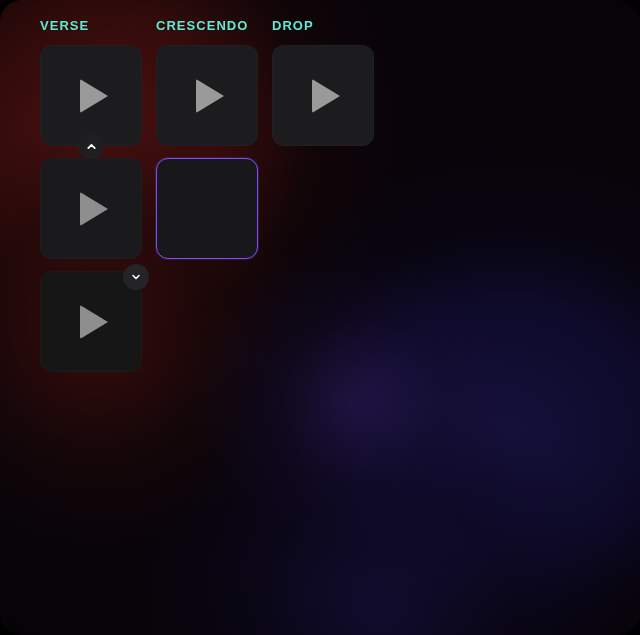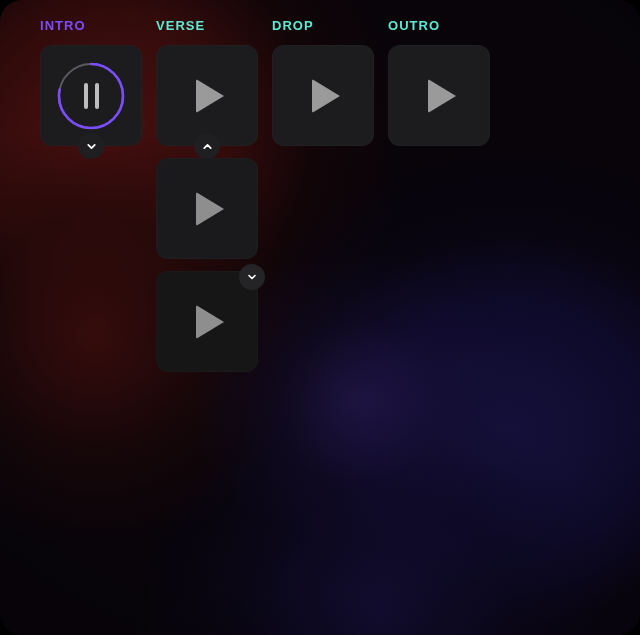--- a/index.html
+++ b/index.html
@@ -128,43 +128,20 @@
 
   <div class="glow glow-red"></div>
   <div class="glow glow-red2"></div>
   <div class="glow glow-indigo"></div>
   <div class="glow glow-indigo2"></div>
   <div class="glow glow-violet"></div>
   <div class="vignette"></div>
 
   <div id="grid">
 
-    <div class="column">
-      <div class="col-head accent">INTRO</div>
-
-      <div class="clip-wrap">
-        <div class="clip">
-          <div class="ring-wrap">
-            <svg width="70" height="70" viewBox="0 0 70 70">
-              <circle cx="35" cy="35" r="32" fill="none" stroke="#5a5a60" stroke-width="2"></circle>
-              <circle cx="35" cy="35" r="32" fill="none" stroke="#7c4dff" stroke-width="2.6" stroke-linecap="round" stroke-dasharray="157 201" transform="rotate(-90 35 35)"></circle>
-            </svg>
-            <div class="pause-glyph">
-                <i></i>
-                <i></i>
-              </div>
-          </div>
-        </div>
-        <div class="chev-btn below">
-          <svg width="13" height="13" viewBox="0 0 24 24" fill="none" stroke="#ffffff" stroke-width="3.2" stroke-linecap="round" stroke-linejoin="round">
-              <polyline points="6 9 12 15 18 9"></polyline>
-            </svg>
-        </div>
-      </div>
-    </div>
 
     <div class="column">
       <div class="col-head">VERSE</div>
 
       <div class="clip-wrap">
         <div class="clip">
           <div class="play-tri"></div>
         </div>
         <div class="chev-btn below">
           <svg width="13" height="13" viewBox="0 0 24 24" fill="none" stroke="#ffffff" stroke-width="3.2" stroke-linecap="round" stroke-linejoin="round">
@@ -184,38 +161,43 @@
           <div class="play-tri soft"></div>
           <div class="chev-btn corner">
             <svg width="12" height="12" viewBox="0 0 24 24" fill="none" stroke="#ffffff" stroke-width="3.2" stroke-linecap="round" stroke-linejoin="round">
                 <polyline points="6 9 12 15 18 9"></polyline>
               </svg>
           </div>
         </div>
       </div>
     </div>
 
+    <div class="column">
+      <div class="col-head">CRESCENDO</div>
+
+      <div class="clip-wrap">
+        <div class="clip">
+          <div class="play-tri"></div>
+        </div>
+      </div>
+
+      <div class="clip-wrap">
+        <div class="clip empty"></div>
+      </div>
+    </div>
 
     <div class="column">
       <div class="col-head">DROP</div>
       <div class="clip-wrap">
         <div class="clip">
           <div class="play-tri"></div>
         </div>
       </div>
     </div>
 
-    <div class="column">
-      <div class="col-head">OUTRO</div>
-      <div class="clip-wrap">
-        <div class="clip">
-          <div class="play-tri"></div>
-        </div>
-      </div>
-    </div>
 
   </div>
 
   <div id="bottom">
 
     
 
     
 
     

